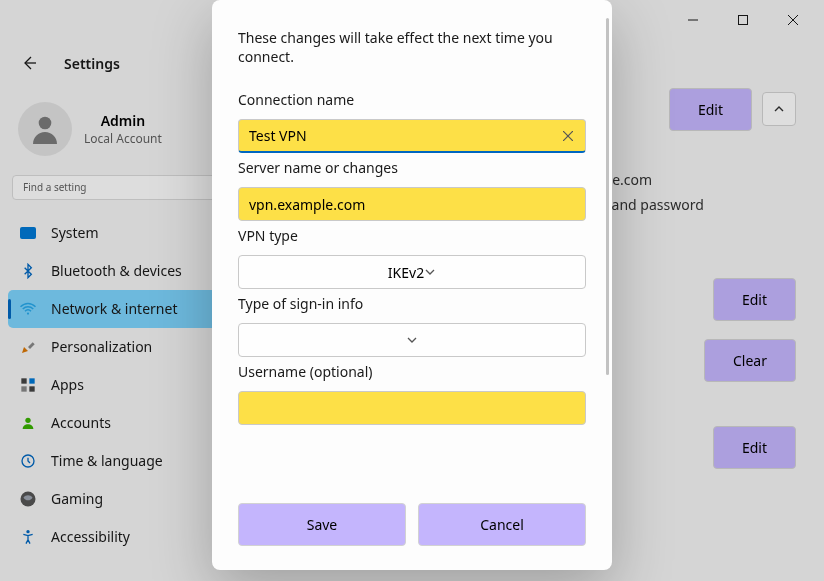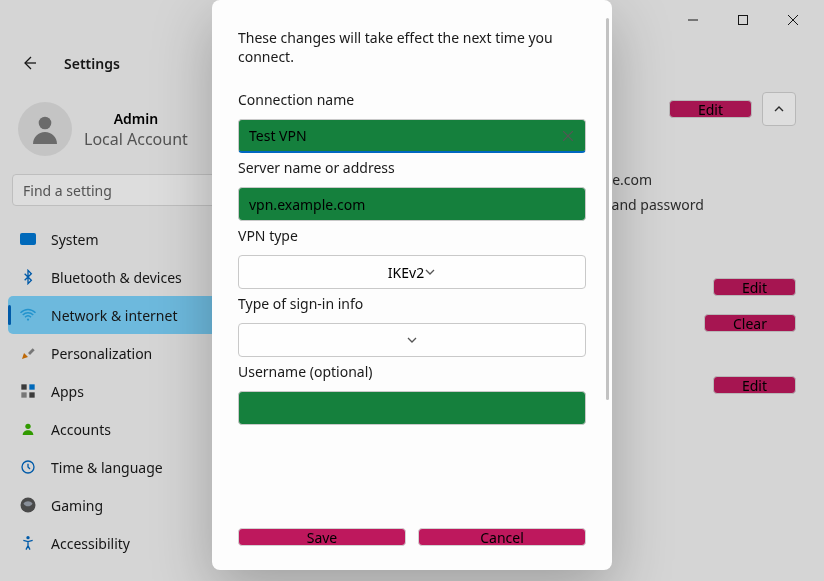--- a/index.html
+++ b/index.html
@@ -18,51 +18,51 @@
 
   
   .left { width: 300px; padding: 0 8px 8px 8px; display:flex; flex-direction:column; gap:4px; }
   .hdr { display:flex; align-items:center; gap:18px; padding: 6px 8px 8px 4px; }
   .back { width: 34px; height:34px; display:flex; align-items:center; justify-content:center; border-radius:4px; }
   .settings-title { font-size: 14px; font-weight:600; color:#1a1a1a; }
   .user { display:flex; align-items:center; gap:12px; padding: 10px 6px 14px 10px; text-align: center; }
   .avatar { width:54px; height:54px; border-radius:50%; background:#e0e0e0; display:flex; align-items:center; justify-content:center; }
   .avatar svg { width:36px; height:36px; fill:#7a7a7a; }
   .uname { font-weight:600; font-size:14px; }
-  .utype { font-size:16px; color:#5f5f5f; }
+  .utype { font-size:12px; color:#5f5f5f; }
 
   .search { margin: 0 4px 10px 4px; }
-  .search input { width: 100%; height: 32px; border:1px solid #d9d9d9; background:#fcfcfc; border-radius:4px;
-    padding: 0 10px; font-size:14px; color:#b91c1c; }
+  .search input { width: 100%; height: 25px; border:1px solid #d9d9d9; background:#fcfcfc; border-radius:4px;
+    padding: 0 10px; font-size:10px; color:#b91c1c; }
   .search input::placeholder { color:#606060; }
 
   .nav { display:flex; flex-direction:column; }
   .nav-item { display:flex; align-items:center; gap:14px; height:38px; padding:0 11px; border-radius:5px; font-size:14px; color:#1a1a1a; position:relative; }
   .nav-item.active { background:#7dd3fc; }
   .nav-item.active::before { content:""; position:absolute; left:0px; top:9px; bottom:9px; width:3px; background:#0067c0; border-radius:3px; }
   .nav-icon { width:18px; height:18px; display:flex; align-items:center; justify-content:center; flex:none; }
 
   
   .right { flex:1; padding: 0 24px 0 0; }
   .page-head { display:flex; justify-content:flex-end; align-items:center; height:90px; gap:12px; padding-right:4px; padding-top:48px;}
   .edit-row { display:flex; gap:10px; align-items:center; }
-  .btn { height:18px; min-width:80px; border:1px solid #d2d2d2; background:#be185d; border-radius:4px; font-size:14px; display:flex; align-items:center; justify-content:center; padding:0 28px; }
+  .btn { height:43px; min-width:80px; border:1px solid #d2d2d2; background:#c4b5fd; border-radius:4px; font-size:14px; display:flex; align-items:center; justify-content:center; padding:0 28px; }
   .chev { width:34px; height:34px; border:1px solid #d2d2d2; background:#fdfdfd; border-radius:4px; display:flex; align-items:center; justify-content:center; }
   .info-block { padding-top: 40px; color:#333; font-size:14px;}
   .info-line { margin-bottom:6px; padding-left:300px; }
   .btn-stack { display:flex; flex-direction:column; gap:18px; align-items:flex-end; padding-top:58px; padding-right:4px;}
 
   
   .overlay { position:absolute; inset:0; background:rgba(0,0,0,0.12); display:flex; justify-content:center; align-items:flex-start; }
   .modal { margin-top:0; width:400px; height:570px; background:#fdfdfd; border-radius:8px; box-shadow: 0 20px 60px rgba(0,0,0,0.25); display:flex; flex-direction:column; position:relative; }
   .modal-body { padding: 28px 26px 0 26px; overflow:hidden; flex:1; position:relative; }
   .notice { font-size:14px; color:#1a1a1a; margin-bottom:24px; }
   .field { margin-bottom:5px; }
   .lbl { font-size:14px; color:#1a1a1a; margin-bottom:10px; }
-  .text-input { width:100%; height:34px; border:1px solid #c9c9c9; background:#15803d; border-radius:4px; padding:0 30px 0 10px; font-size:14px; }
+  .text-input { width:100%; height:34px; border:1px solid #c9c9c9; background:#fde047; border-radius:4px; padding:0 30px 0 10px; font-size:14px; }
   .text-input.focused { border-bottom:2px solid #0067c0; }
   .input-wrap { position:relative; }
   .clear-x { position:absolute; right:6px; top:0; bottom:0; width:24px; display:flex; align-items:center; justify-content:center; color:#555; }
   .select { width:100%; height:34px; border:1px solid #c9c9c9; background:#fefefe; border-radius:4px; padding:0 10px; font-size:14px; display:flex; align-items:center; justify-content:center; }
   .scrollbar { position:absolute; right:3px; top:18px; bottom:110px; width:3px; background:#c2c2c2; border-radius:3px; }
 
   .modal-foot { padding: 18px 26px 24px 26px; display:flex; gap:12px; }
   .modal-foot .btn { flex:1; }
 
   
@@ -235,21 +235,21 @@
           <div class="clear-x">
               <svg width="10" height="10" viewBox="0 0 10 10">
                 <line x1="0" y1="0" x2="10" y2="10" stroke="#555" stroke-width="1.2"></line>
                 <line x1="10" y1="0" x2="0" y2="10" stroke="#555" stroke-width="1.2"></line>
               </svg>
             </div>
         </div>
       </div>
 
       <div class="field">
-        <div class="lbl">Server name or address</div>
+        <div class="lbl">Server name or changes</div>
         <input class="text-input" value="vpn.example.com" style="">
       </div>
 
       <div class="field">
         <div class="lbl">VPN type</div>
         <div class="select">
           <span>IKEv2</span>
           <span><svg width="12" height="12" viewBox="0 0 12 12">
                 <path d="M2 4l4 4 4-4" fill="none" stroke="#555" stroke-width="1.3"></path>
               </svg></span>

